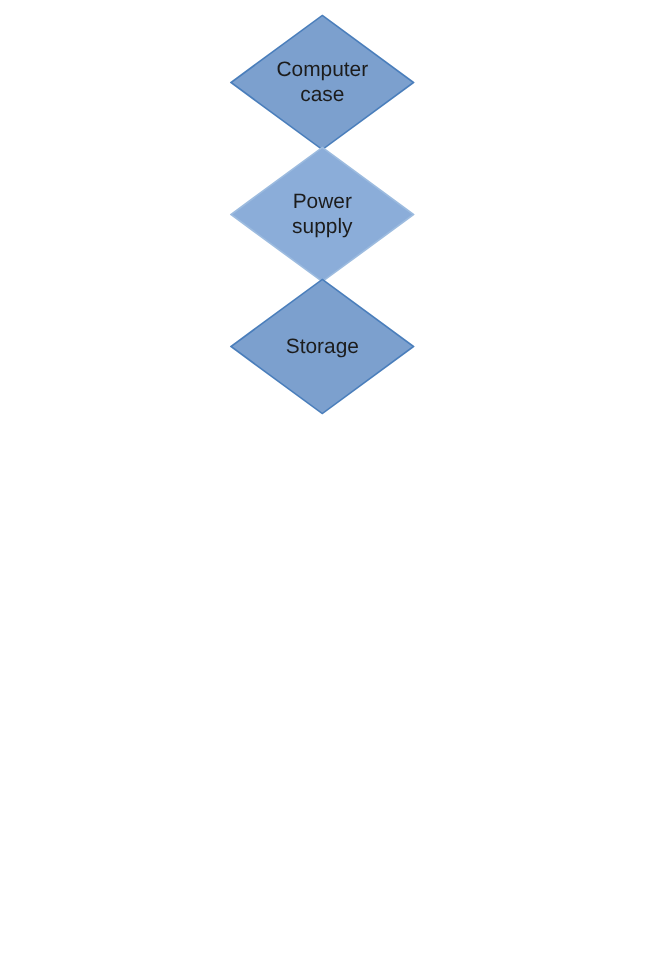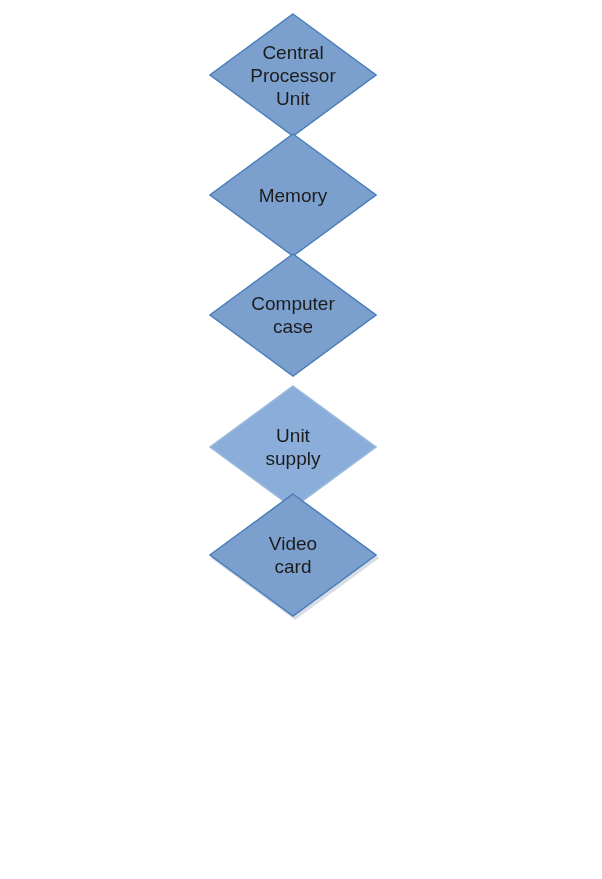--- a/index.html
+++ b/index.html
@@ -60,55 +60,40 @@
     line-height: 23px;
     color: #1c1c1c;
     pointer-events: none;
   }
 </style>
 </head>
 <body>
 
 <div class="canvas">
 
-  <div class="node">
-    <svg viewBox="0 0 168 124">
-      <polygon points="84,1 167,62 84,123 1,62" stroke-width="1.5" fill="#7ca0ce" stroke="#4a7ebb"></polygon>
-    </svg>
-    <div class="label">Central
-Processor
-Unit</div>
-  </div>
 
 
-  <div class="node">
-    <svg viewBox="0 0 168 124">
-      <polygon points="84,1 167,62 84,123 1,62" stroke-width="1.5" fill="#7ca0ce" stroke="#4a7ebb"></polygon>
-    </svg>
-    <div class="label">Memory</div>
-  </div>
 
   <div class="node">
     <svg viewBox="0 0 168 124">
       <polygon points="84,1 167,62 84,123 1,62" stroke-width="1.5" fill="#7ca0ce" stroke="#4a7ebb"></polygon>
     </svg>
     <div class="label">Computer
 case</div>
   </div>
 
   <div class="node">
     <svg viewBox="0 0 168 124">
       <polygon points="84,1 167,62 84,123 1,62" stroke-width="1.5" fill="#8badd9" stroke="#9cbbdf"></polygon>
     </svg>
-    <div class="label">Unit
+    <div class="label">Power
 supply</div>
   </div>
 
-
   <div class="node">
     <svg viewBox="0 0 168 124">
-      <polygon points="84,1 167,62 84,123 1,62" stroke-width="1.5" fill="#7ca0ce" stroke="#4a7eba"></polygon>
+      <polygon points="84,1 167,62 84,123 1,62" stroke-width="1.5" fill="#7ca0ce" stroke="#4a7ebb"></polygon>
     </svg>
-    <div class="label">Video
-card</div>
+    <div class="label">Storage</div>
   </div>
+
 
 </div>
 
 </body></html>

